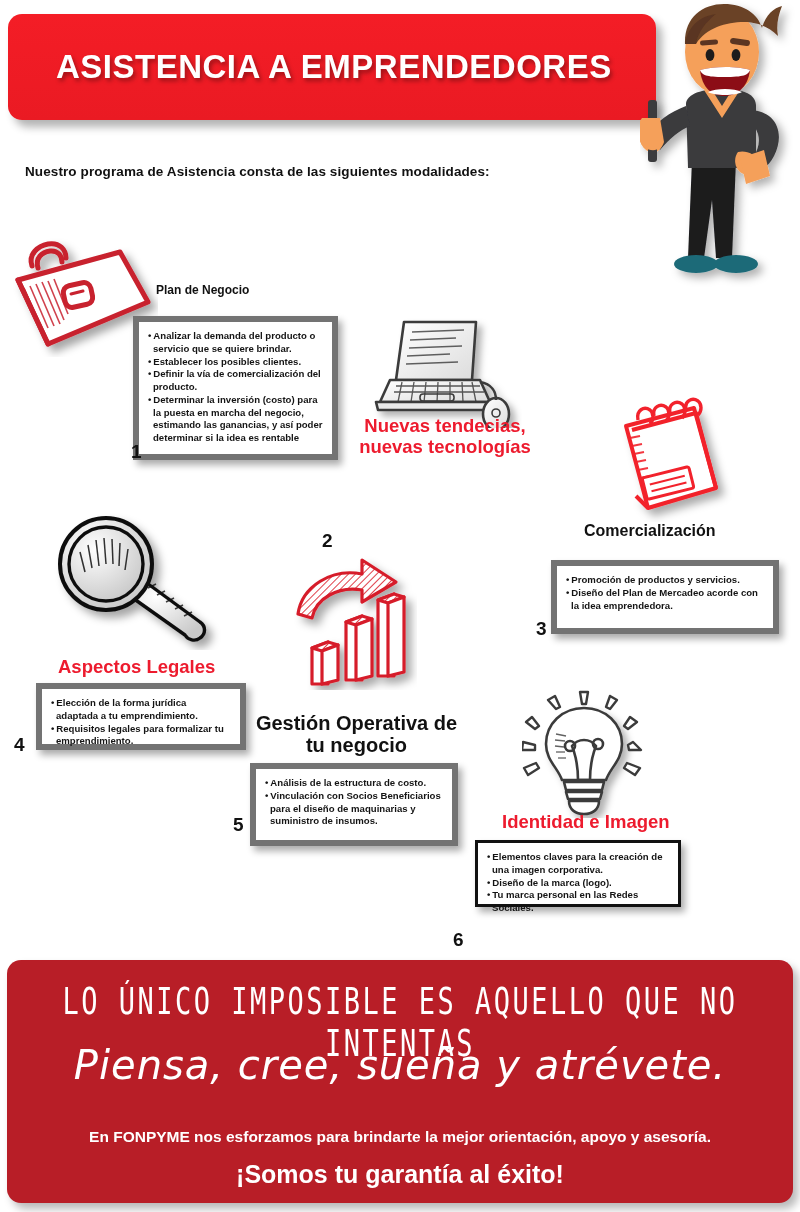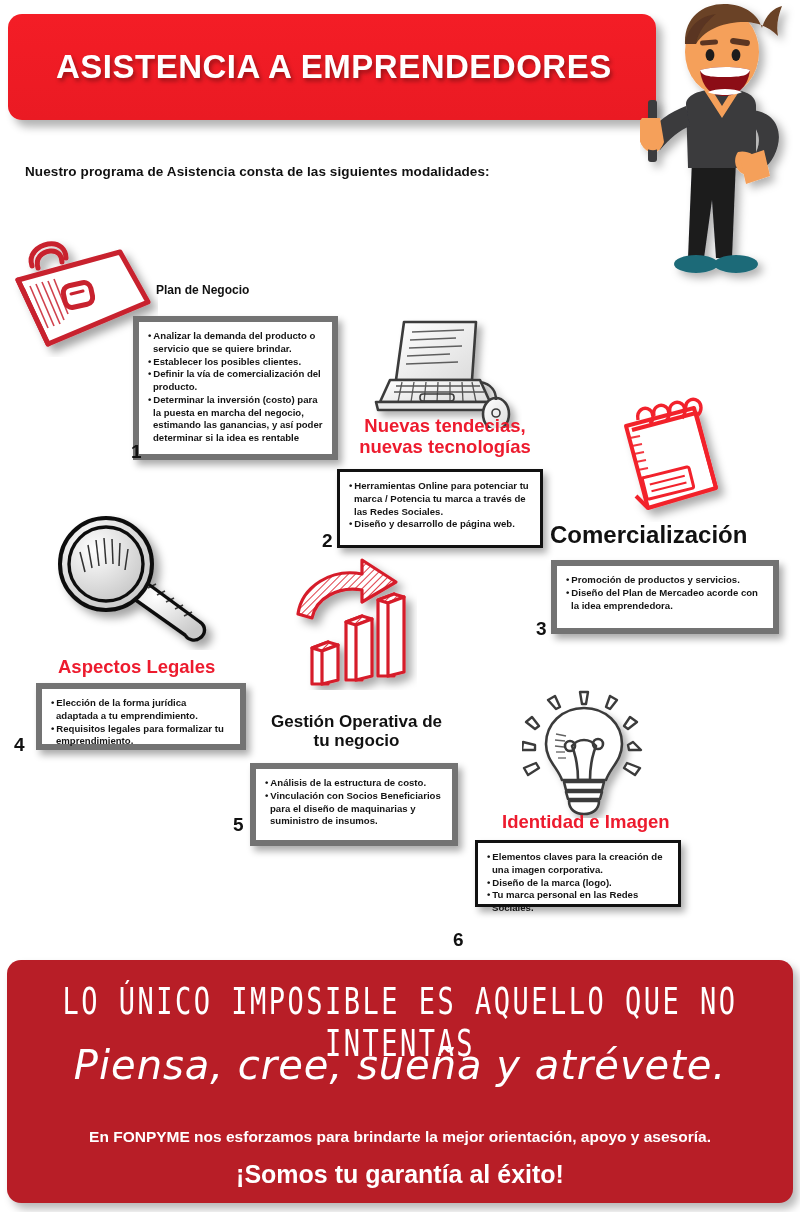--- a/index.html
+++ b/index.html
@@ -226,26 +226,20 @@
         <path d="M100 64 L104 84"></path>
       </g>
       <rect x="48" y="76" width="34" height="7" rx="3" fill="none" stroke="#3b3b3b" stroke-width="1.6"></rect>
       <circle cx="124" cy="95" r="4" fill="none" stroke="#3b3b3b" stroke-width="1.6"></circle>
     </svg>
   </div>
   <div class="block-title title-red" style="left:350px; top:416px; font-size:18.5px; width:190px; text-align:center;">
     <div>Nuevas tendecias,</div>
     <div>nuevas tecnologías</div>
   </div>
-  <div class="callout thick" style="left:337px; top:469px; width:206px; height:79px;">
-    <ul>
-      <li>Herramientas Online para potenciar tu marca / Potencia tu marca a través de las Redes Sociales.</li>
-      <li>Diseño y desarrollo de página web.</li>
-    </ul>
-  </div>
   <div class="step-num" style="left:322px; top:530px;">2</div>
 
   <div class="icon-wrap" style="left:612px; top:396px; width:120px; height:126px;">
     <svg width="120" height="126" viewBox="0 0 120 126" xmlns="http://www.w3.org/2000/svg">
       <defs>
         <filter id="sh3" x="-20%" y="-20%" width="150%" height="150%">
           <feDropShadow dx="6" dy="6" stdDeviation="4" flood-color="#000" flood-opacity="0.33"></feDropShadow>
         </filter>
       </defs>
       <g filter="url(#sh3)" stroke="#f2222c" stroke-width="4" stroke-linejoin="round" fill="#ffffff">
@@ -268,21 +262,21 @@
           <path d="M28 82 L38 80"></path>
         <path d="M30 90 L40 88"></path>
       </g>
       <rect x="32" y="76" width="48" height="22" rx="2" fill="#fff" stroke="#f2222c" stroke-width="3" transform="rotate(-14 56 87)"></rect>
       <g stroke="#f2222c" stroke-width="2" transform="rotate(-14 56 87)">
         <path d="M38 84 L74 84"></path>
           <path d="M38 91 L74 91"></path>
       </g>
     </svg>
   </div>
-  <div class="block-title title-dark" style="left:550px; top:522px; font-size:24px;">Comercialización</div>
+  <div class="block-title title-dark" style="left:584px; top:522px; font-size:16px;">Comercialización</div>
   <div class="callout" style="left:551px; top:560px; width:228px; height:74px;">
     <ul>
       <li>Promoción de productos y servicios.</li>
       <li>Diseño del Plan de Mercadeo acorde con la idea emprendedora.</li>
     </ul>
   </div>
   <div class="step-num" style="left:536px; top:618px;">3</div>
 
   <div class="icon-wrap" style="left:52px; top:512px; width:175px; height:138px;">
     <svg width="175" height="138" viewBox="0 0 175 138" xmlns="http://www.w3.org/2000/svg">
@@ -350,21 +344,21 @@
 
         <path d="M86 48 L102 42 L102 124 L86 124 Z" fill="#ffffff"></path>
         <path d="M86 48 L102 42 L112 45 L96 51 Z" fill="url(#hatch5)"></path>
         <path d="M96 51 L112 45 L112 120 L96 124 Z" fill="#ffffff"></path>
 
         <path d="M6 62 C10 34 40 16 70 22 L70 8 L104 30 L70 50 L70 38
                  C46 34 24 46 20 66 Z" fill="url(#hatch5)"></path>
       </g>
     </svg>
   </div>
-  <div class="block-title title-dark" style="left:244px; top:712px; font-size:17px; width:225px; text-align:center;">
+  <div class="block-title title-dark" style="left:244px; top:712px; font-size:20px; width:225px; text-align:center;">
     <div>Gestión Operativa de</div>
     <div>tu negocio</div>
   </div>
   <div class="callout" style="left:250px; top:763px; width:208px; height:83px;">
     <ul>
       <li>Análisis de la estructura de  costo.</li>
       <li>Vinculación con Socios Beneficiarios para el diseño de maquinarias y suministro de insumos.</li>
     </ul>
   </div>
   <div class="step-num" style="left:233px; top:814px;">5</div>

